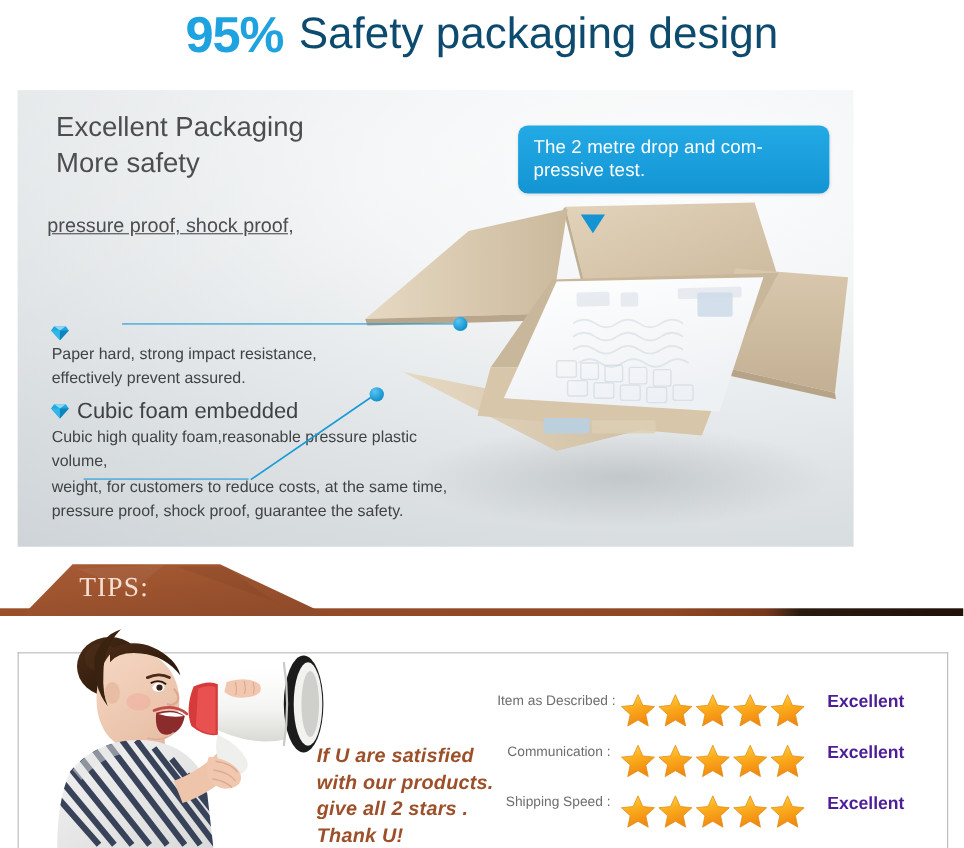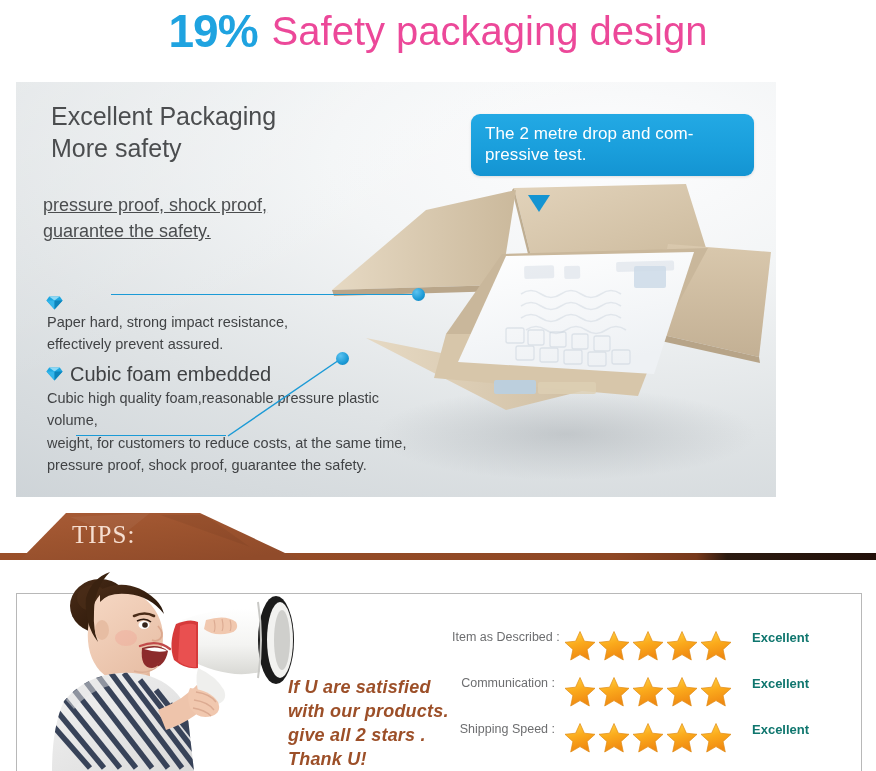--- a/index.html
+++ b/index.html
@@ -15,21 +15,21 @@
   .headline {
     position:absolute; left:0; top:0; width:876px; height:62px;
     display:flex; align-items:center; justify-content:center;
     white-space:nowrap;
   }
   .headline .pct {
     font-size:46px; font-weight:700; color:#1fa3e0; letter-spacing:-1px;
     line-height:1;
   }
   .headline .ht {
-    font-size:40px; font-weight:400; color:#ec4899; margin-left:14px;
+    font-size:40px; font-weight:400; color:#0c4a6e; margin-left:14px;
     line-height:1;
   }
 
   
   .panel {
     position:absolute; left:16px; top:82px; width:760px; height:415px;
     background:
       radial-gradient(130% 110% at 78% 18%, #fdfdfe 0%, #f3f5f6 28%, #dfe3e5 62%, #ccd2d6 100%);
     overflow:hidden;
   }
@@ -118,44 +118,43 @@
 
   .ratings { position:absolute; left:452px; top:630px; width:400px; z-index:6; }
   .rate-row { display:flex; height:46px; }
   .rate-label {
     width:112px; text-align:right; padding-right:9px;
     font-size:12.5px; color:#6d6e70; white-space:nowrap;
   }
   .stars { display:flex; gap:2px; width:172px; }
   .star { width:32px; height:31px; display:block; }
   .rate-val {
-    margin-left:16px; font-size:13px; font-weight:bold; color:#0f766e;
+    margin-left:16px; font-size:16px; font-weight:bold; color:#4c1d95;
     white-space:nowrap;
   }
 </style>
 </head>
 <body>
 
 <div id="page">
 
   <div class="headline">
-    <span class="pct">19%</span>
+    <span class="pct">95%</span>
     <span class="ht">Safety packaging design</span>
   </div>
 
   <div class="panel">
 
     <div class="p-title">
       <div>Excellent Packaging</div>
       <div>More safety</div>
     </div>
 
     <div class="p-sub">
       <div>pressure proof, shock proof,</div>
-      <div>guarantee the safety.</div>
     </div>
 
     <svg class="photo" viewBox="0 0 460 315">
       <defs>
         <linearGradient id="kraftA" x1="0" y1="0" x2="1" y2="1">
           <stop offset="0" stop-color="#e2d3bb"></stop>
             <stop offset="1" stop-color="#cdbb9e"></stop>
         </linearGradient>
         <linearGradient id="kraftB" x1="0" y1="0" x2="0" y2="1">
           <stop offset="0" stop-color="#d9c8ad"></stop>

